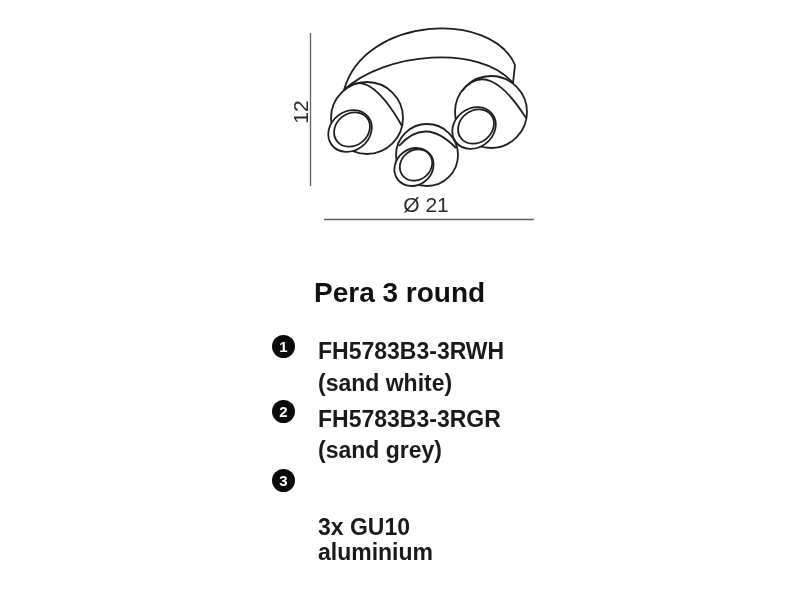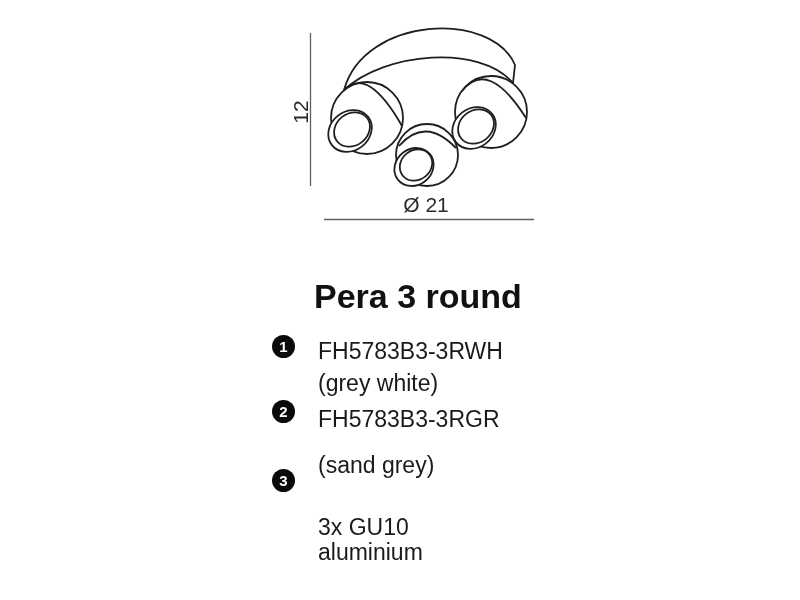--- a/index.html
+++ b/index.html
@@ -9,41 +9,41 @@
     background:#ffffff;
     font-family:"Liberation Sans",sans-serif;
     color:#1a1a1a;
     overflow:hidden;
   }
   .drawing{
     position:absolute;left:0;top:0;width:800px;height:600px;
   }
   .title{
     position:absolute;left:314px;top:279px;
-    font-size:34px;font-weight:bold;line-height:1;
+    font-size:28px;font-weight:bold;line-height:1;
     color:#111111;white-space:nowrap;
   }
   .badge{
     position:absolute;left:272px;width:23px;height:23px;
     background:#0a0a0a;border-radius:50%;
     color:#ffffff;font-size:15px;font-weight:bold;
     display:flex;align-items:center;justify-content:center;
     line-height:1;
   }
   .badge.b1{top:335px;}
   .badge.b2{top:400px;}
   .badge.b3{top:469px;}
   .line-text{
     position:absolute;left:318px;
-    font-size:23px;line-height:1.15;color:#1a1a1a;white-space:nowrap;
+    font-size:23px;line-height:1.15;color:#1a1a1a;white-space:nowrap;font-weight:bold;
   }
   .code1{top:338px;}
   .finish1{top:370px;}
   .code2{top:406px;text-align:right;}
-  .finish2{top:452px;}
+  .finish2{top:437px;}
   .code3{top:474px;}
   .lamp{top:514px;}
   .material{top:539px;text-align:center;}
   svg text{
     font-family:"Liberation Sans",sans-serif;
     fill:#2b2b2b;
   }
 </style>
 </head>
 <body>
@@ -85,21 +85,21 @@
       <path d="M 399,146 Q 425,116 456,148" fill="none"></path>
       <ellipse cx="414" cy="167" rx="20.5" ry="18" transform="rotate(-38 414 167)"></ellipse>
       <ellipse cx="416" cy="165" rx="17" ry="14.8" transform="rotate(-38 416 165)"></ellipse>
     </g>
   </svg>
 
   <div class="title">Pera 3 round</div>
 
   <div class="badge b1">1</div>
   <div class="line-text code1">FH5783B3-3RWH</div>
-  <div class="line-text finish1">(grey white)</div>
+  <div class="line-text finish1">(sand white)</div>
 
   <div class="badge b2">2</div>
   <div class="line-text code2">FH5783B3-3RGR</div>
   <div class="line-text finish2">(sand grey)</div>
 
   <div class="badge b3">3</div>
 
   <div class="line-text lamp">3x GU10</div>
   <div class="line-text material">aluminium</div>
 

